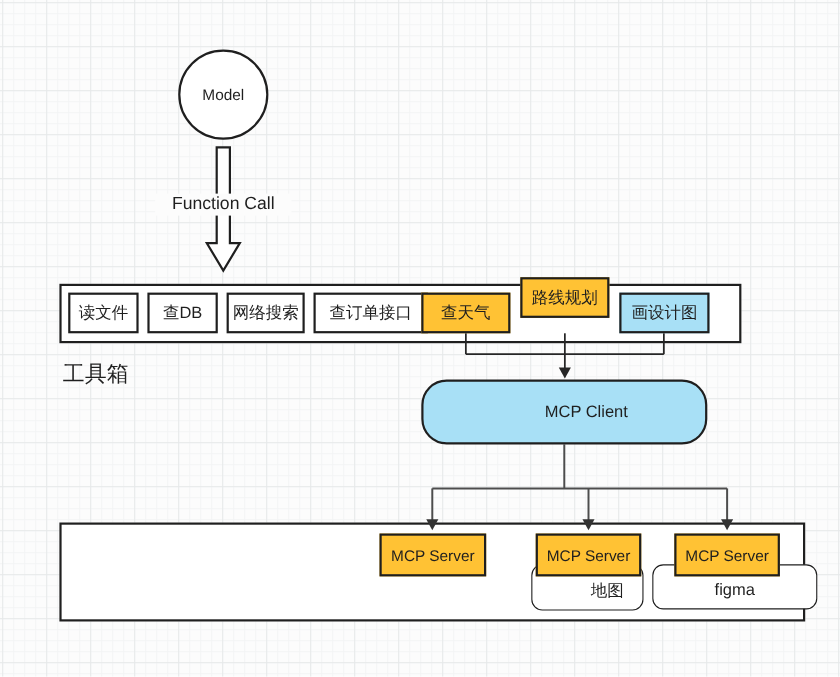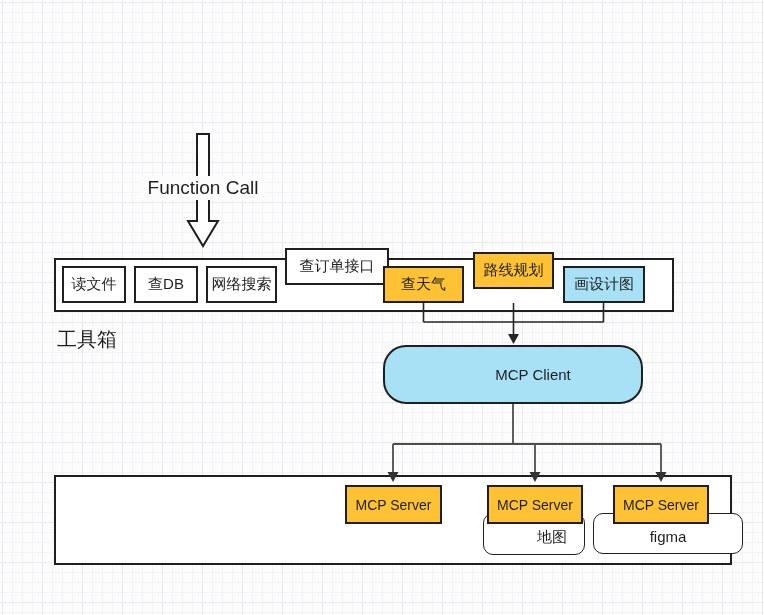--- a/index.html
+++ b/index.html
@@ -27,36 +27,39 @@
     display:flex;align-items:center;justify-content:center;
     font-size:15px;
     white-space:nowrap;
   }
   .circle{border-radius:50%;}
   .round{border-radius:23px;padding-left:40px;}
   .round-sm{border-radius:10px;border-width:1.5px;}
   .fill-orange{background:#FFC234;}
   .fill-blue{background:#A8E0F6;}
   .label{
-    font-size:19px;
+    font-size:16px;
     white-space:nowrap;
   }
   .fc-label{
     background:#fcfcfc;
     text-align:center;
     padding:1px 3px;
   }
   svg.wires{position:absolute;left:0;top:0;z-index:4;pointer-events:none;}
   .z1{z-index:1}.z2{z-index:2}.z3{z-index:3}.z5{z-index:5}.z6{z-index:6}
 </style>
 </head>
 <body>
 
 <div class="canvas">
 
+  <div class="abs node circle z5" style="left:162px;top:45px;width:82px;height:82px;font-size:14px;">
+    <span>Model</span>
+  </div>
 
   <svg class="wires" width="764" height="615" viewBox="0 0 764 615">
 
     <polygon points="197,134 209,134 209,221 218,221 203,246 188,221 197,221" fill="#ffffff" stroke="#1f1f1f" stroke-width="2"></polygon>
 
     <g stroke="#262626" stroke-width="1.6" fill="none">
       <line x1="423.5" y1="303" x2="423.5" y2="322"></line>
       <line x1="603.5" y1="303" x2="603.5" y2="322"></line>
       <line x1="423.5" y1="322" x2="603.5" y2="322"></line>
       <line x1="513.5" y1="303" x2="513.5" y2="338"></line>
@@ -81,21 +84,21 @@
 
   <div class="abs node z3" style="left:62px;top:266px;width:64px;height:37px;">
     <span>读文件</span>
   </div>
   <div class="abs node z3" style="left:134px;top:266px;width:64px;height:37px;">
     <span>查DB</span>
   </div>
   <div class="abs node z3" style="left:206px;top:266px;width:71px;height:37px;">
     <span>网络搜索</span>
   </div>
-  <div class="abs node z3" style="left:285px;top:248px;width:104px;height:37px;">
+  <div class="abs node z3" style="left:285px;top:266px;width:104px;height:37px;">
     <span>查订单接口</span>
   </div>
   <div class="abs node fill-orange z3" style="left:383px;top:266px;width:81px;height:37px;">
     <span>查天气</span>
   </div>
   <div class="abs node fill-orange z3" style="left:473px;top:252px;width:81px;height:37px;">
     <span>路线规划</span>
   </div>
   <div class="abs node fill-blue z3" style="left:563px;top:266px;width:82px;height:37px;">
     <span>画设计图</span>

